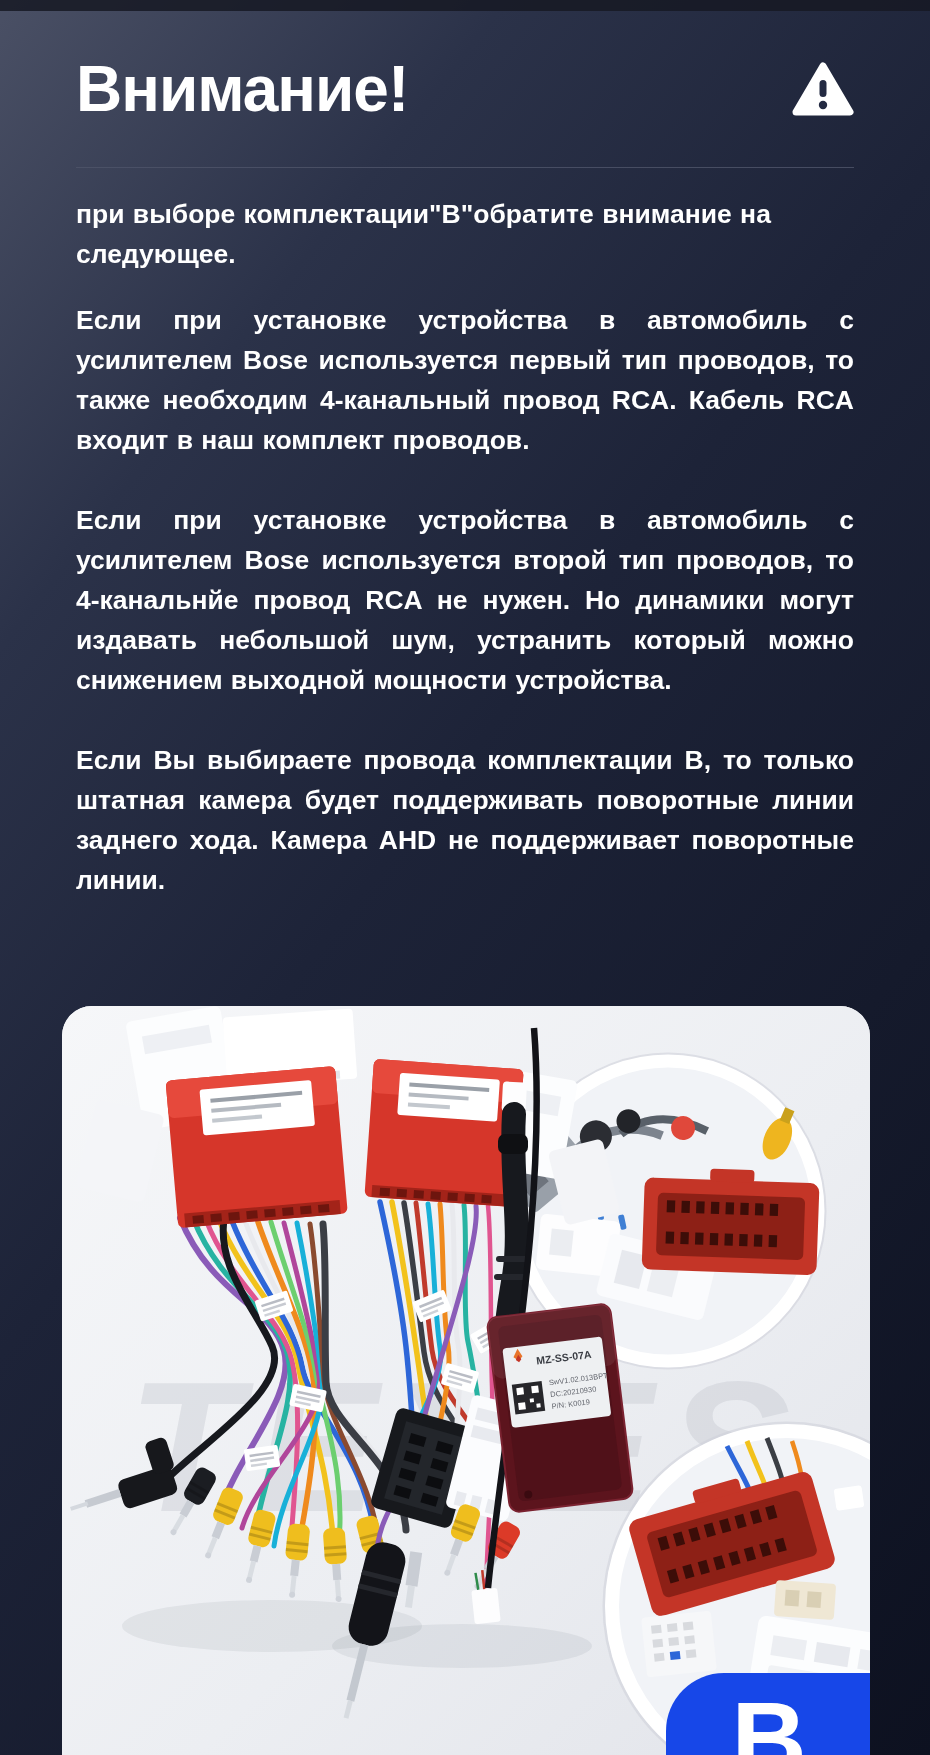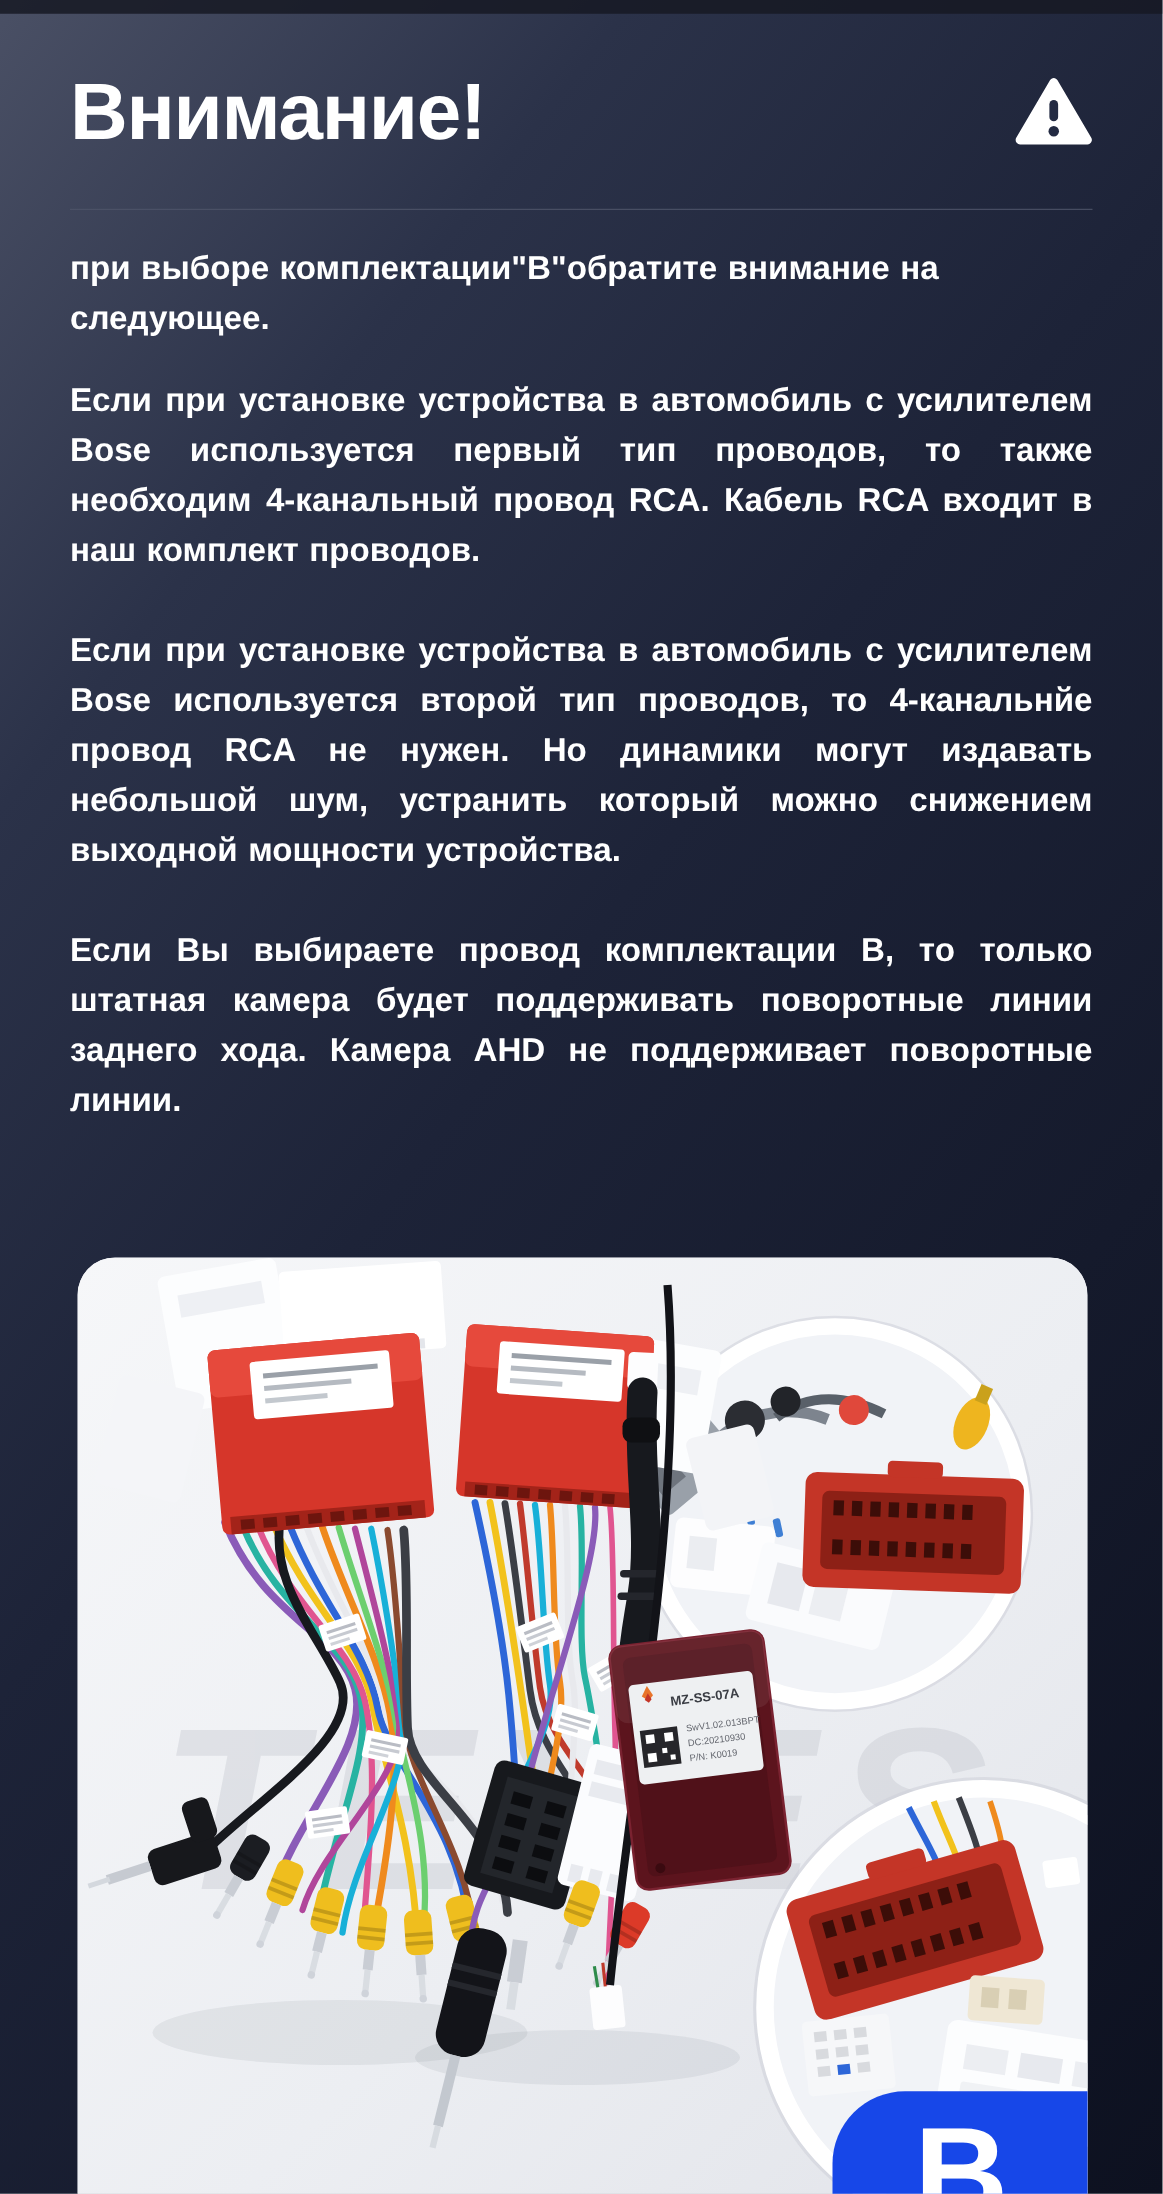--- a/index.html
+++ b/index.html
@@ -11,21 +11,21 @@
   *{box-sizing:border-box;margin:0;padding:0}
   html,body{width:930px;height:1755px;overflow:hidden}
   body{
     font-family:"Liberation Sans","DejaVu Sans",sans-serif;
     color:var(--text);
     background:
       linear-gradient(128deg,var(--bg-top) 0%,#2b3249 22%,var(--bg-mid) 46%,#151a2c 72%,var(--bg-bottom) 100%);
     position:relative;
   }
   .top-strip{position:absolute;top:0;left:0;width:100%;height:11px;background:#161923;opacity:.85}
-  .content{padding:0 56px}
+  .content{padding:0 76px}
   header{display:flex;align-items:flex-start;justify-content:space-between;padding-top:56px}
   h1{font-size:64px;font-weight:700;letter-spacing:-1px;line-height:1.05}
   .warn-icon{margin-top:6px;flex:0 0 auto}
   .divider{border:none;border-top:1px solid var(--divider);opacity:.85;margin-top:44px}
   .p{font-size:26.5px;line-height:40px;font-weight:700;text-align:justify;word-spacing:1px}
   .p-intro{margin-top:26px;text-align:left}
   .p-first{margin-top:26px}
   .p-second{margin-top:40px}
   .p-third{margin-top:40px}
   .photo-card{
@@ -61,21 +61,21 @@
       <rect x="27.5" y="18" width="7" height="17" rx="3.5" fill="#232a42"></rect>
       <circle cx="31" cy="43" r="4.2" fill="#232a42"></circle>
     </svg>
   </header>
 
   <hr class="divider">
 
   <p class="p p-intro">при выборе комплектации"В"обратите внимание на следующее.</p>
   <p class="p p-first">Если при установке устройства в автомобиль с усилителем Bose используется первый тип проводов, то также необходим 4-канальный провод RCA. Кабель RCA входит в наш комплект проводов.</p>
   <p class="p p-second">Если при установке устройства в автомобиль с усилителем Bose используется второй тип проводов, то 4-канальнйе провод RCA не нужен. Но динамики могут издавать небольшой шум, устранить который можно снижением выходной мощности устройства.</p>
-  <p class="p p-third">Если Вы выбираете провод комплектации B, то только штатная камера будет поддерживать поворотные линии заднего хода. Камера AHD не поддерживает поворотные линии.</p>
+  <p class="p p-third">Если Вы выбираете провода комплектации B, то только штатная камера будет поддерживать поворотные линии заднего хода. Камера AHD не поддерживает поворотные линии.</p>
 </div>
 
 <div class="photo-card">
 <svg viewBox="0 0 808 800">
   <defs>
     <linearGradient id="pbg" x1="0" y1="0" x2="1" y2="1">
       <stop offset="0" stop-color="#f6f7f9"></stop>
       <stop offset="0.55" stop-color="#eceef2"></stop>
       <stop offset="1" stop-color="#e1e3e9"></stop>
     </linearGradient>

